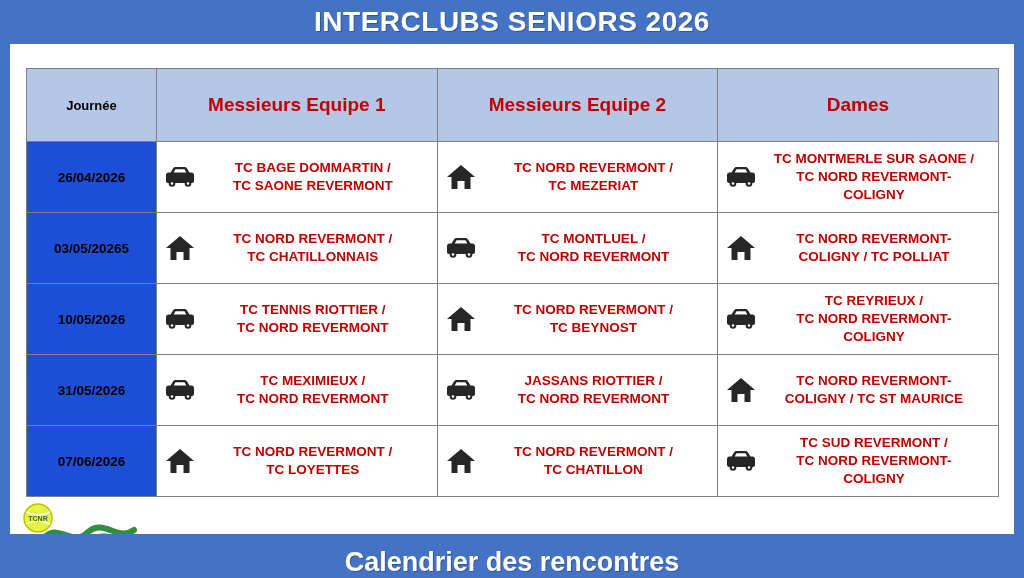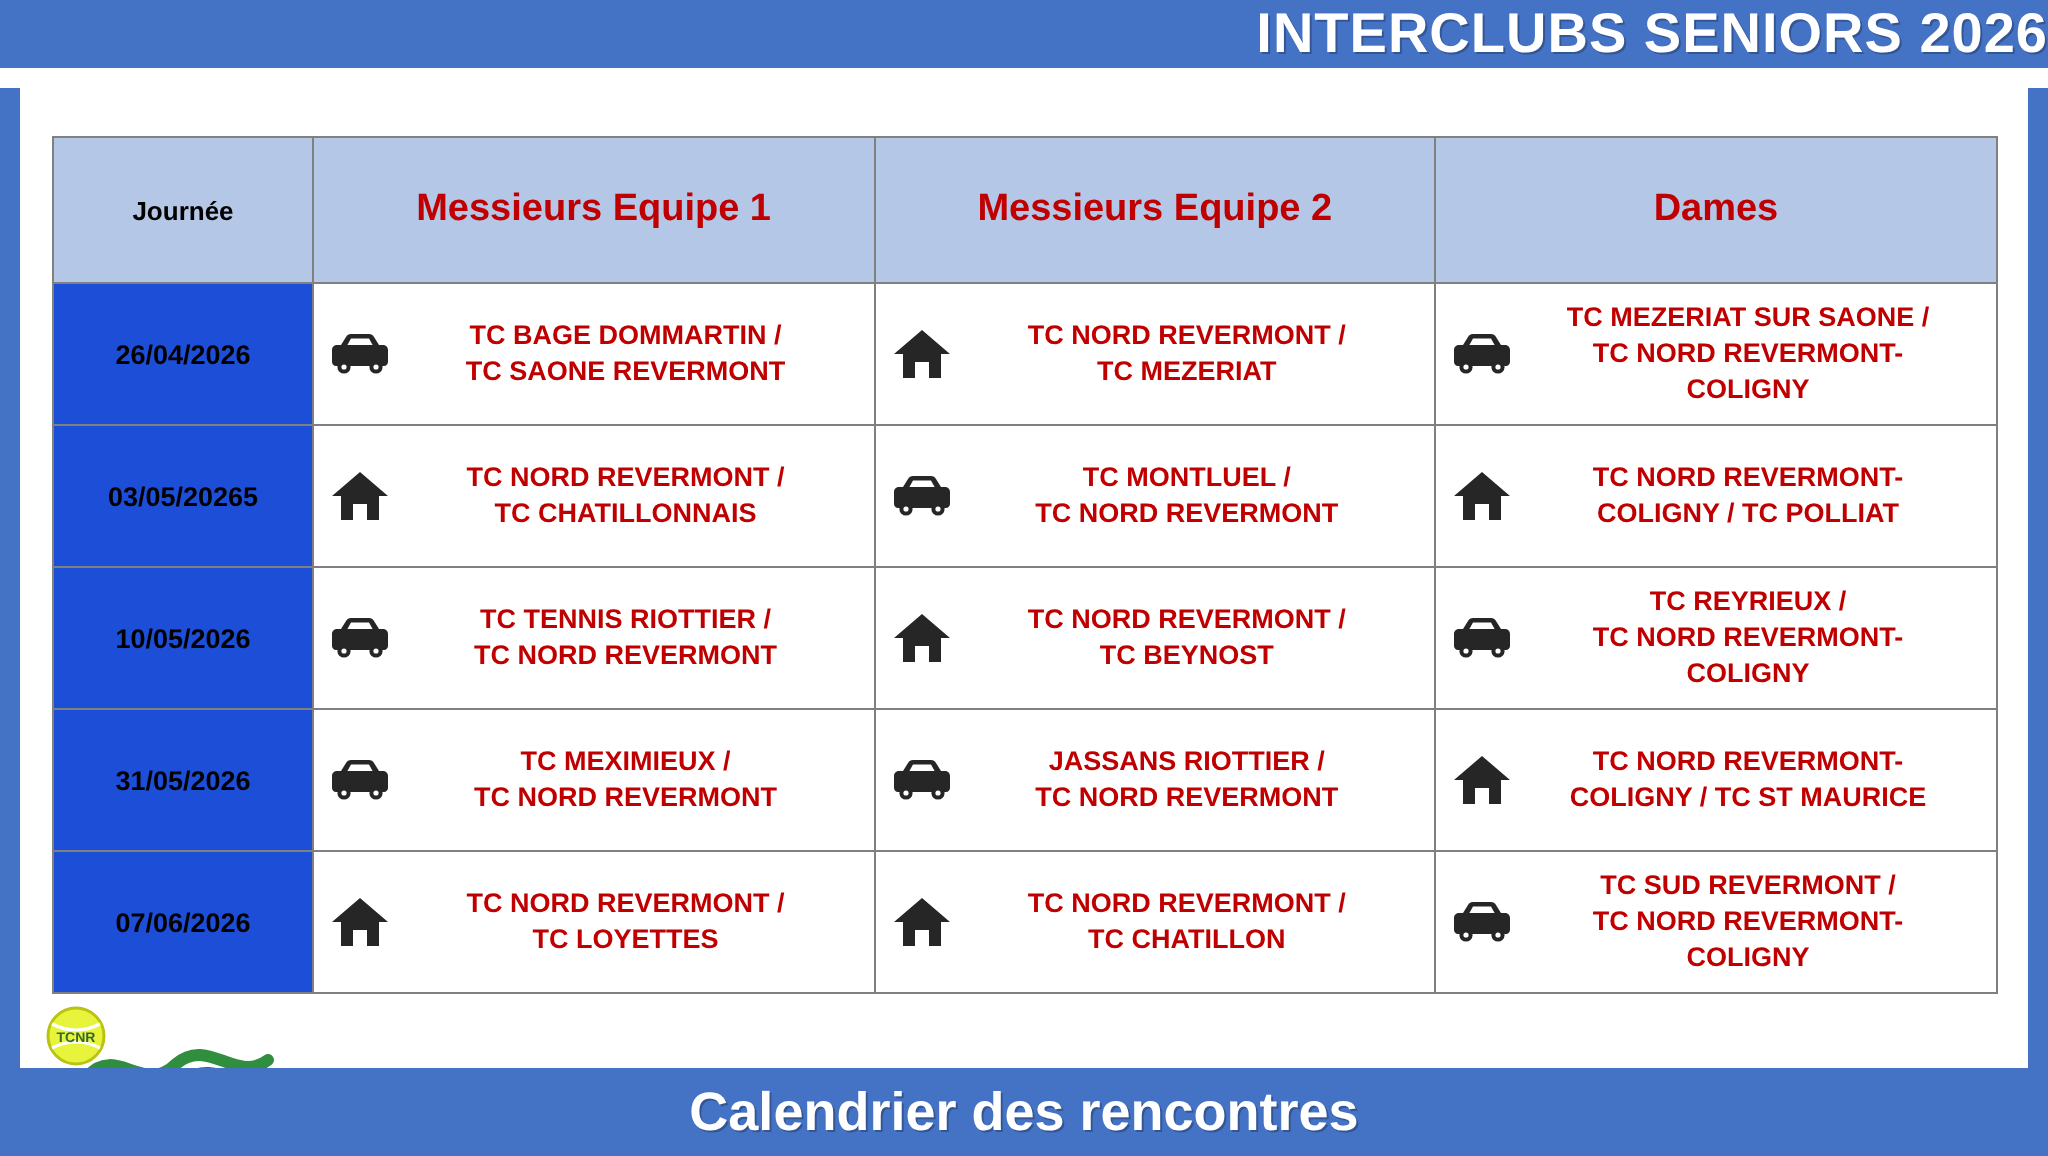--- a/index.html
+++ b/index.html
@@ -12,41 +12,41 @@
   }
   .page {
     position: relative;
     width: 1024px; height: 578px;
     background: #ffffff;
   }
   
   .header-bar {
     position: absolute;
     left: 0; top: 0;
-    width: 1024px; height: 34px;
+    width: 1024px; height: 44px;
     background: #4472c4;
     display: flex;
     align-items: center;
-    justify-content: flex-end;
+    justify-content: center;
   }
   .header-title {
     color: #ffffff;
     font-size: 28px;
     font-weight: bold;
     letter-spacing: 0.5px;
     text-shadow: 1px 1px 0 rgba(0,0,0,0.25);
   }
   
   .footer-bar {
     position: absolute;
     left: 0; bottom: 0;
     width: 1024px; height: 44px;
     background: #4472c4;
     display: flex;
-    align-items: center;
+    align-items: flex-end;
     justify-content: center;
   }
   .footer-title {
     color: #ffffff;
     font-size: 27px;
     font-weight: bold;
     text-shadow: 1px 1px 0 rgba(0,0,0,0.25);
   }
   
   .left-edge {
@@ -202,21 +202,21 @@
             <div class="match-inner">
               <span class="venue-icon">
                 <svg width="32" height="22" viewBox="0 0 32 22">
                     <path fill="currentColor" d="M6.5 6.5 L9 2.5 C9.5 1.6 10.4 1 11.5 1 H20.5 C21.6 1 22.5 1.6 23 2.5 L25.5 6.5 H27.5 C29 6.5 30 7.6 30 9 V15 C30 16.1 29.1 17 28 17 H4 C2.9 17 2 16.1 2 15 V9 C2 7.6 3 6.5 4.5 6.5 Z M11.5 3.2 L9.7 6.5 H22.3 L20.5 3.2 Z"></path>
                     <circle cx="8" cy="17.5" r="3.3" fill="currentColor"></circle>
                     <circle cx="24" cy="17.5" r="3.3" fill="currentColor"></circle>
                     <circle cx="8" cy="17.5" r="1.3" fill="#ffffff"></circle>
                     <circle cx="24" cy="17.5" r="1.3" fill="#ffffff"></circle>
                   </svg>
               </span>
-              <span class="match-text">TC MEZERIAT SUR SAONE /
+              <span class="match-text">TC MONTMERLE SUR SAONE /
 TC NORD REVERMONT-
 COLIGNY</span>
             </div>
           </td>
         </tr>
 
         <tr>
           <td class="journee">03/05/20265</td>
           <td class="match">
             <div class="match-inner">

